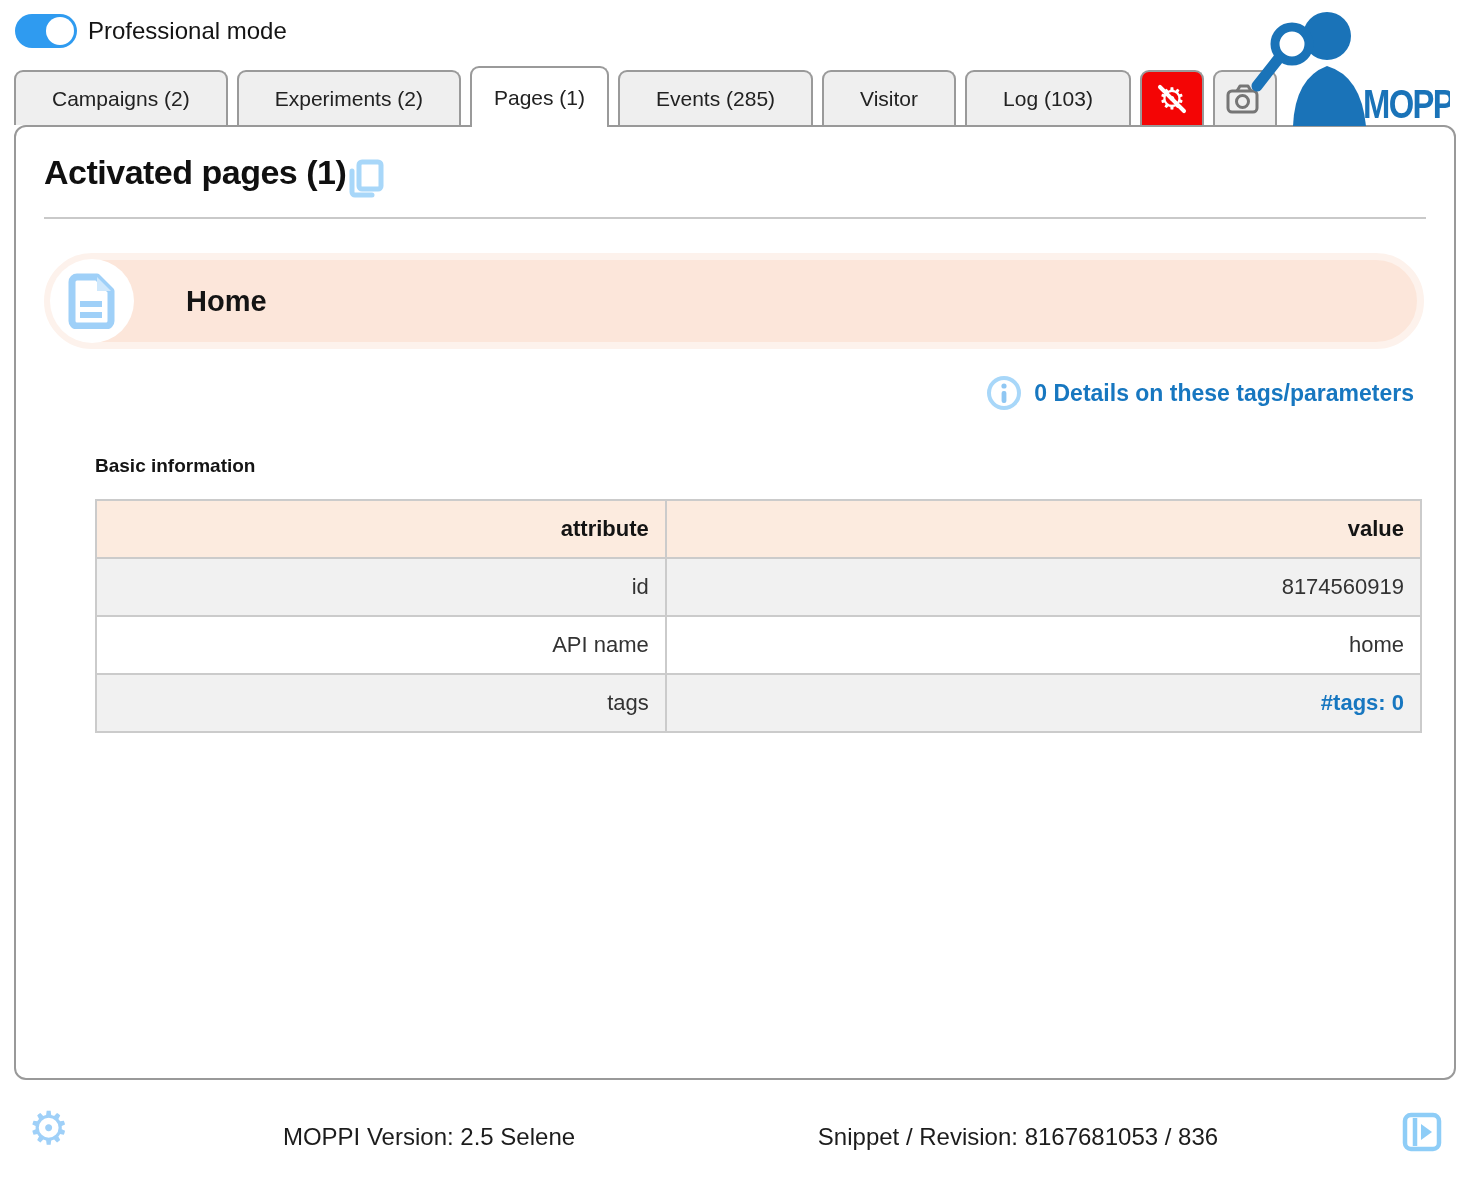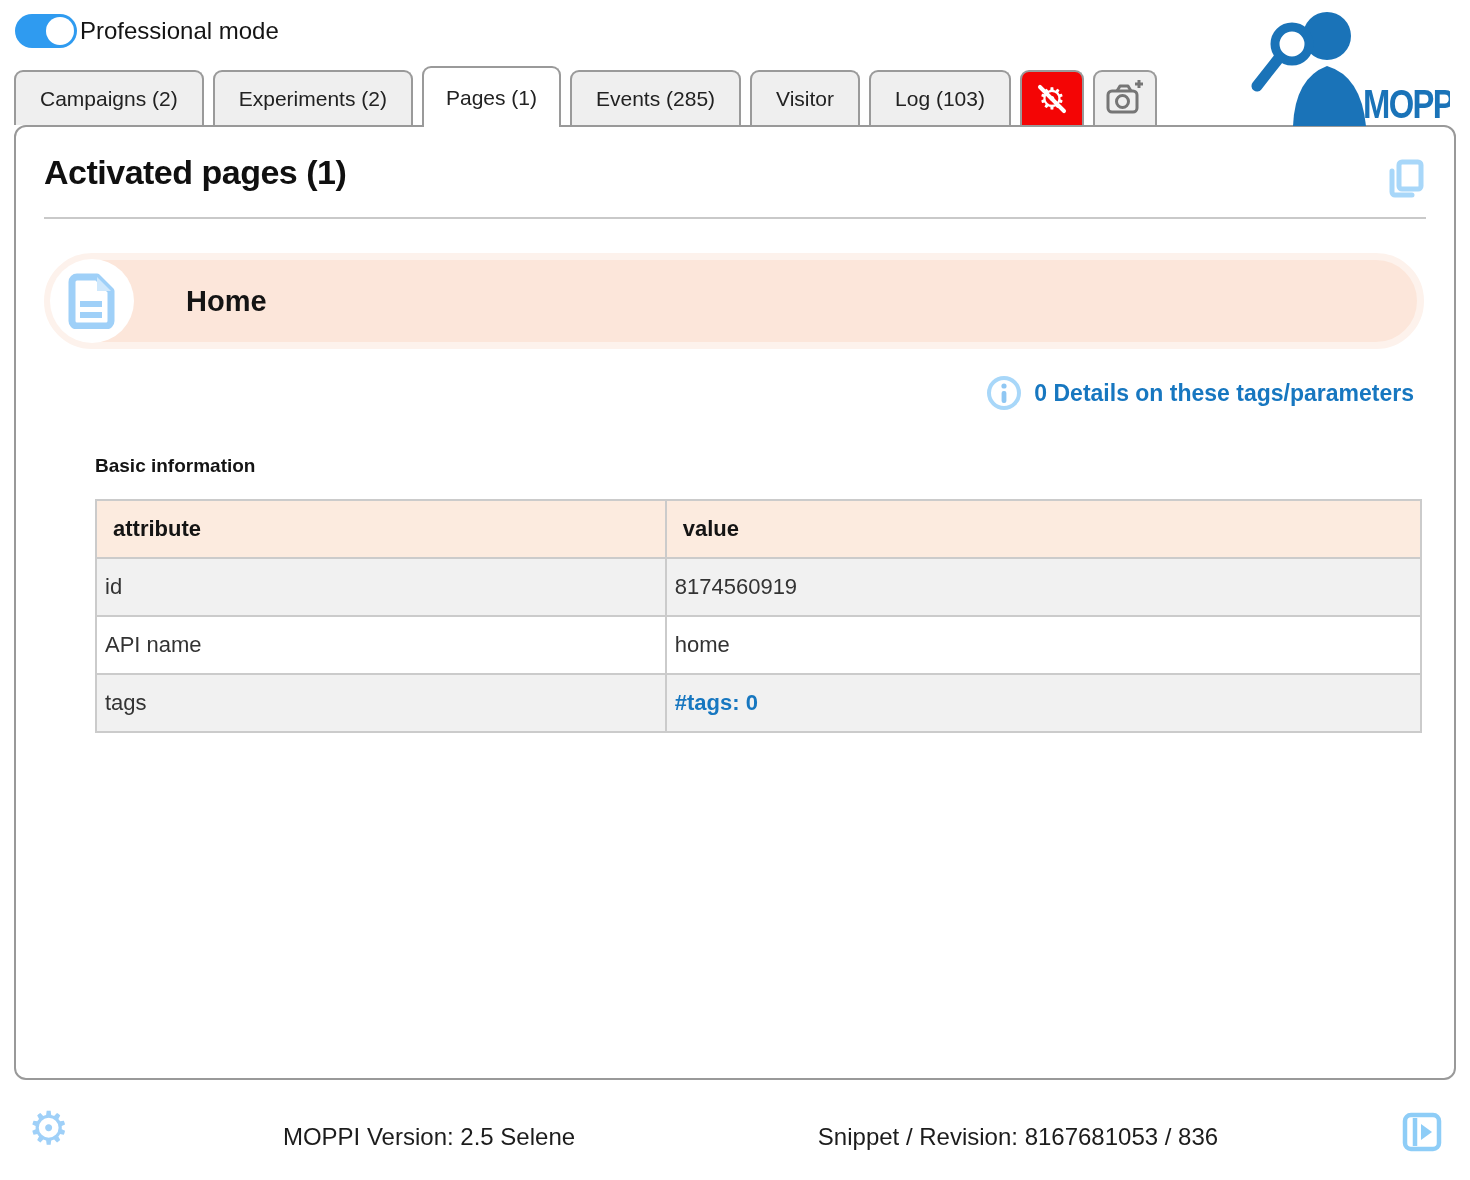--- a/index.html
+++ b/index.html
@@ -1,63 +1,63 @@
 <!DOCTYPE html>
 <html><head>
 <meta charset="utf-8">
 <style>
   * { margin:0; padding:0; box-sizing:border-box; }
   html,body { width:1470px; height:1180px; background:#fff;
     font-family:"Liberation Sans","DejaVu Sans",sans-serif; color:#1c1c1c;
     overflow:hidden; position:relative; }
 
   
-  .toggle-row { position:absolute; left:15px; top:14px; display:flex; align-items:center; gap:3px; }
+  .toggle-row { position:absolute; left:15px; top:14px; display:flex; align-items:center; gap:11px; }
   .toggle { width:62px; height:34px; border-radius:17px; background:#2f9bf0; position:relative; cursor:pointer; }
   .toggle .knob { position:absolute; right:3px; top:3px; width:28px; height:28px; border-radius:50%; background:#fff; }
   .toggle-label { font-size:24px; color:#141414; }
 
   
   .tabbar { position:absolute; left:14px; top:66px; height:59px; display:flex; align-items:flex-end; gap:9px; z-index:3; }
   .tab { height:55px; background:#efefef; border:2px solid #9a9a9a; border-bottom:none;
     border-radius:9px 9px 0 0; display:flex; align-items:center; justify-content:center;
-    padding:0 24px; font-size:21px; color:#222; cursor:pointer; white-space:nowrap; }
+    padding:0 36px; font-size:21px; color:#222; cursor:pointer; white-space:nowrap; }
   .tab.active { height:61px; margin-bottom:-2px; background:#fff; z-index:4; padding:0 22px; }
   .tab.icon-tab { width:64px; padding:0; }
   .tab.red { background:#f40505; border-color:#9a9a9a; position:relative; }
   .gear-glyph { font-family:"DejaVu Sans",sans-serif; font-size:30px; line-height:1; color:#fff; }
   .slash { position:absolute; left:50%; top:50%; width:38px; height:4px; background:#fff;
     border-radius:2px; transform:translate(-50%,-50%) rotate(45deg); }
 
   
   .logo { position:absolute; right:20px; top:6px; width:215px; height:120px; z-index:5; }
 
   
   .panel { position:absolute; left:14px; right:14px; top:125px; height:955px;
     background:#fff; border:2px solid #999; border-radius:12px; z-index:1; }
-  .panel-head { display:flex; align-items:flex-start; justify-content:space-between; margin:26px 28px 0 28px; }
+  .panel-head { display:flex; align-items:flex-start; margin:26px 28px 0 28px; }
   .page-title { font-size:34px; font-weight:bold; color:#101010; letter-spacing:-0.5px; }
   .copy-btn { margin-top:6px; cursor:pointer; }
   .divider { border-bottom:2px solid #c9c9c9; margin:12px 28px 0 28px; }
 
   
   .home-pill { margin:34px 30px 0 28px; height:96px; border-radius:50px;
     background:#fce6da; border:7px solid #fdf2ec; display:flex; align-items:center; cursor:pointer; }
   .pill-circle { width:84px; height:84px; border-radius:50%; background:#fff; margin-left:-1px;
     display:flex; align-items:center; justify-content:center; flex:0 0 auto; }
   .home-label { font-size:29px; font-weight:bold; color:#141414; margin-left:52px; }
 
   
   .details-row { display:flex; justify-content:flex-end; align-items:center; gap:12px; margin:26px 40px 0 0; }
   .details-link { font-size:23px; font-weight:600; color:#1777c0; cursor:pointer; }
 
   
   .section-title { margin:44px 0 0 79px; font-size:19px; font-weight:bold; color:#141414; }
   .info-table { margin:22px 32px 0 79px; width:calc(100% - 111px); border-collapse:collapse; table-layout:fixed; }
-  .info-table th, .info-table td { border:2px solid #cbcbcb; text-align:left; font-size:22px;
+  .info-table th, .info-table td { border:2px solid #cbcbcb; text-align:right; font-size:22px;
     padding:15px 16px; overflow:hidden; white-space:nowrap; }
   .info-table th { background:#fcebdf; font-weight:bold; color:#141414; }
   .info-table td { color:#333; font-weight:normal;padding-left:8px; }
   .info-table col.c1 { width:43%; }
   .row-alt td { background:#f1f1f1; }
   .row-plain td { background:#fff; }
   td.tag-link { color:#1777c0; font-weight:700; cursor:pointer; }
 
   
   .footer-gear { position:absolute; left:28px; top:1105px; font-family:"DejaVu Sans",sans-serif;

